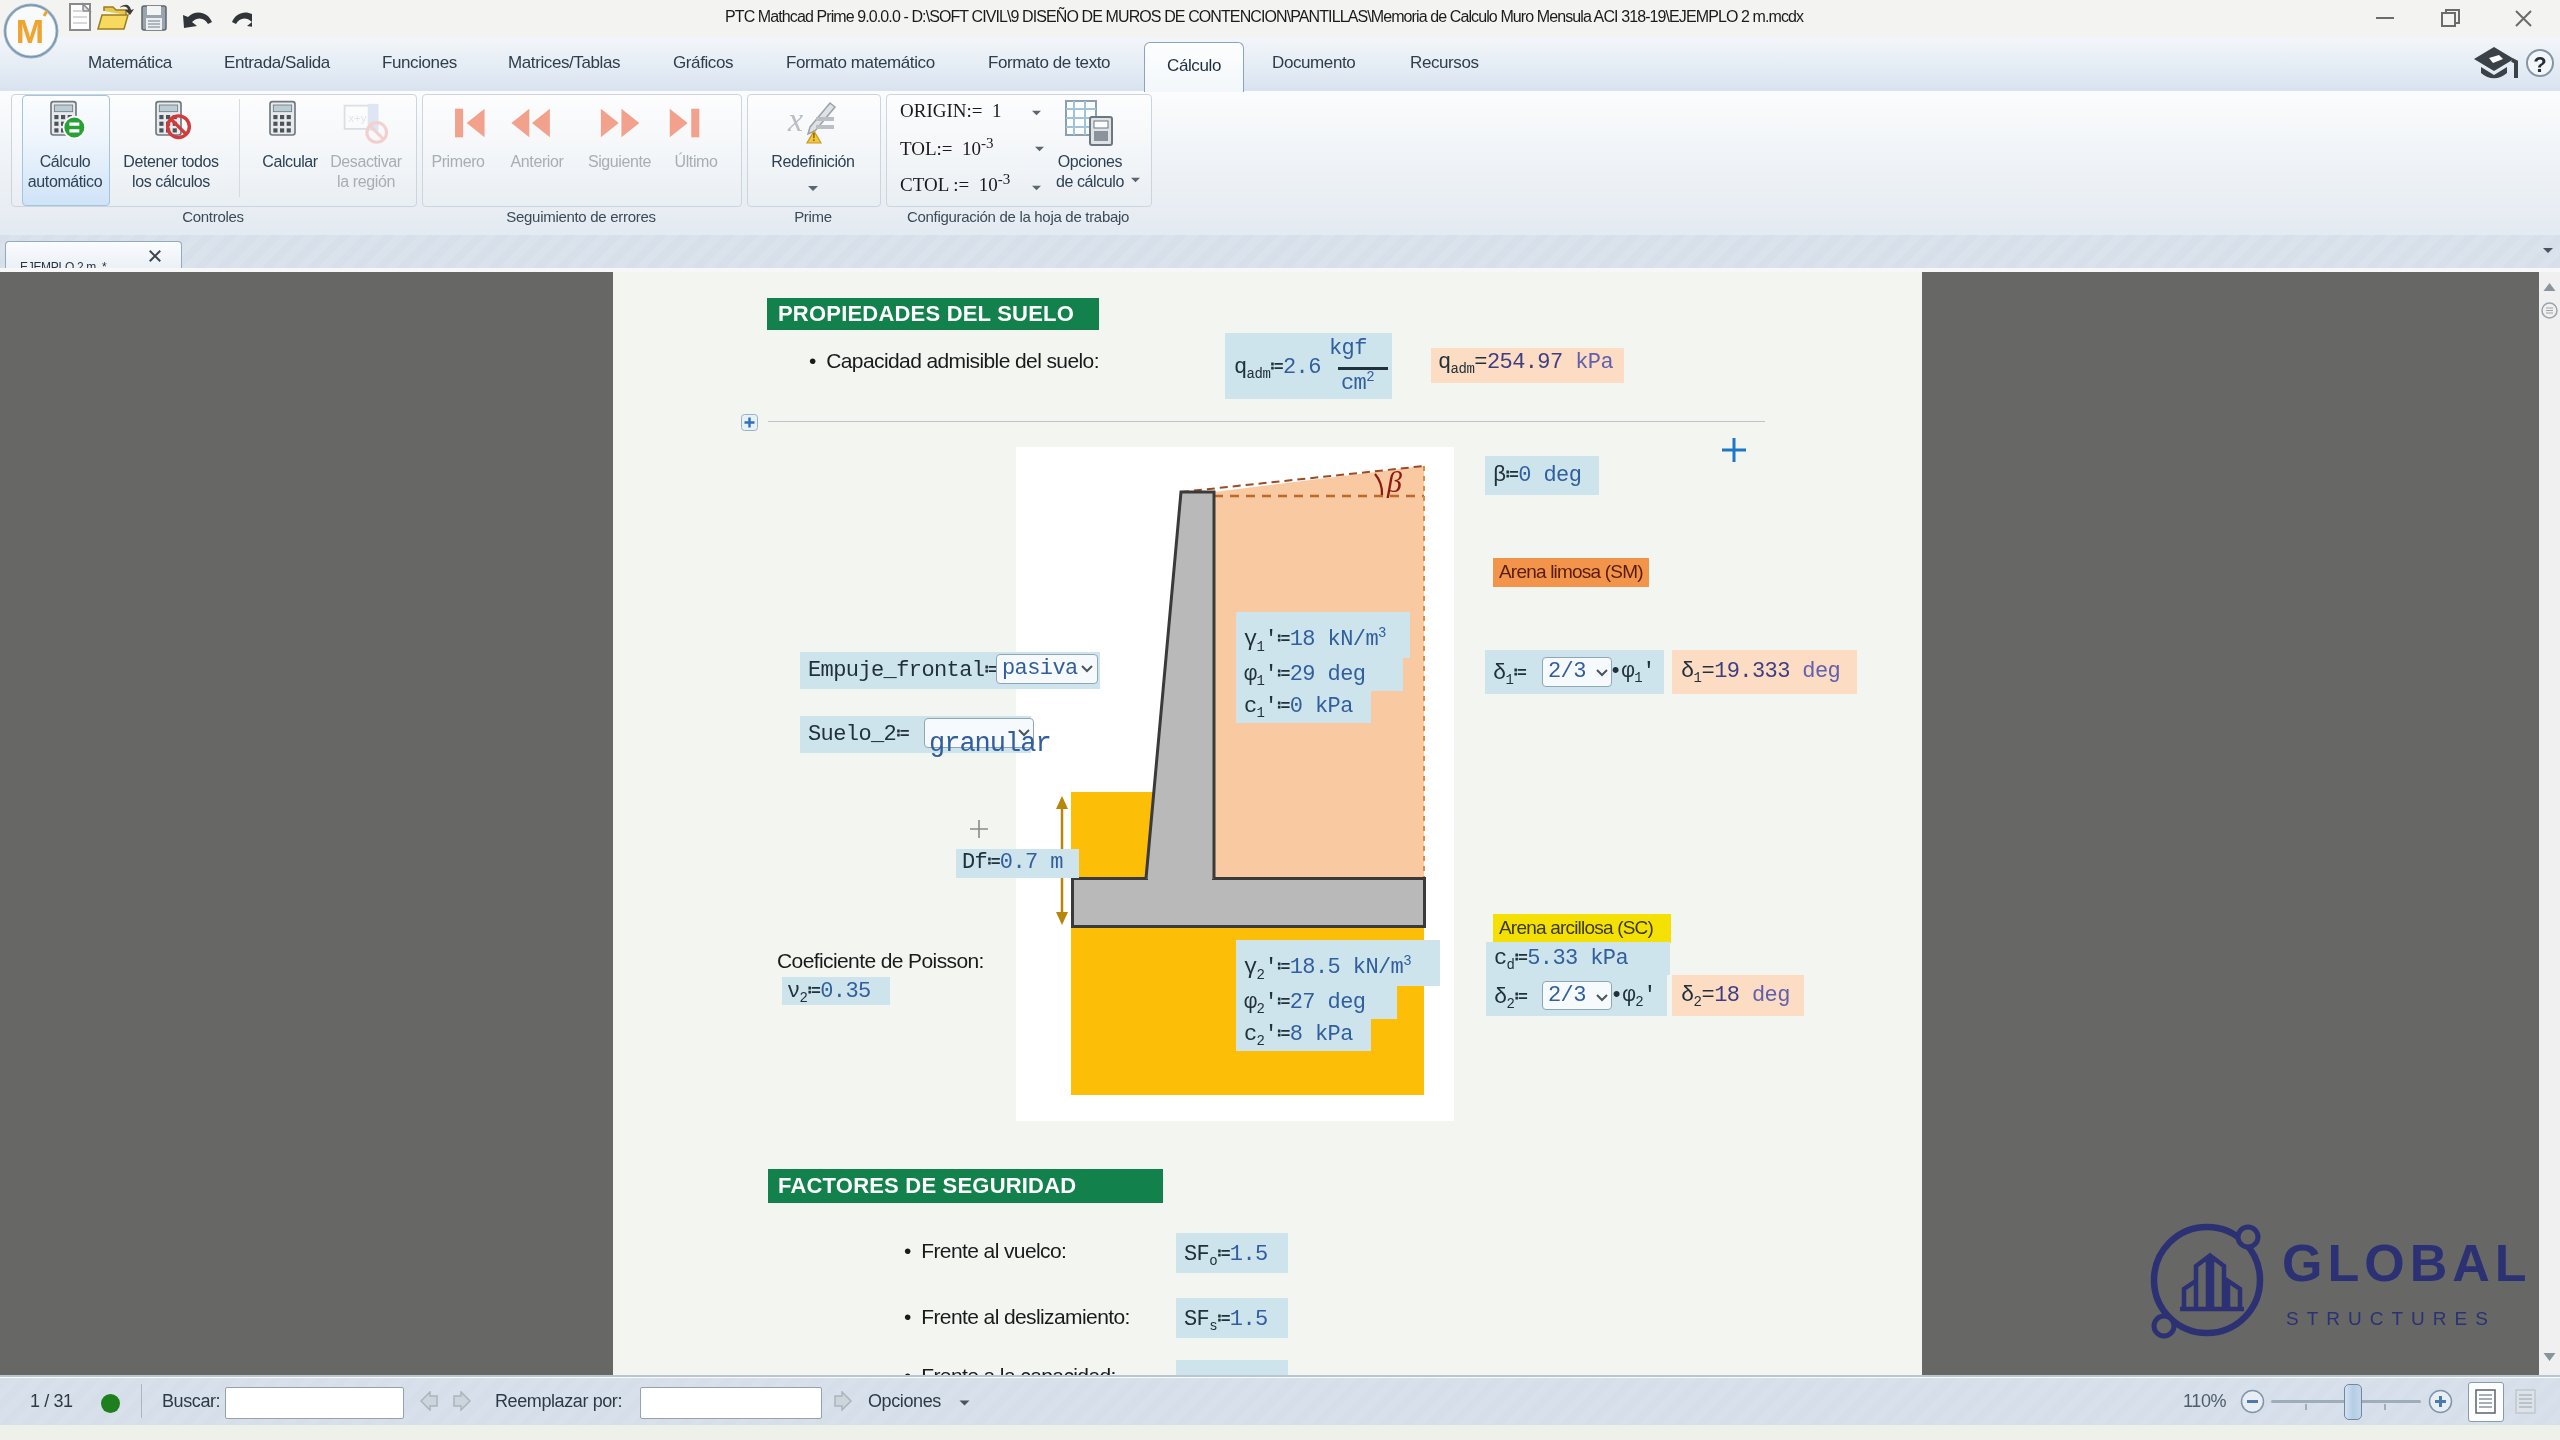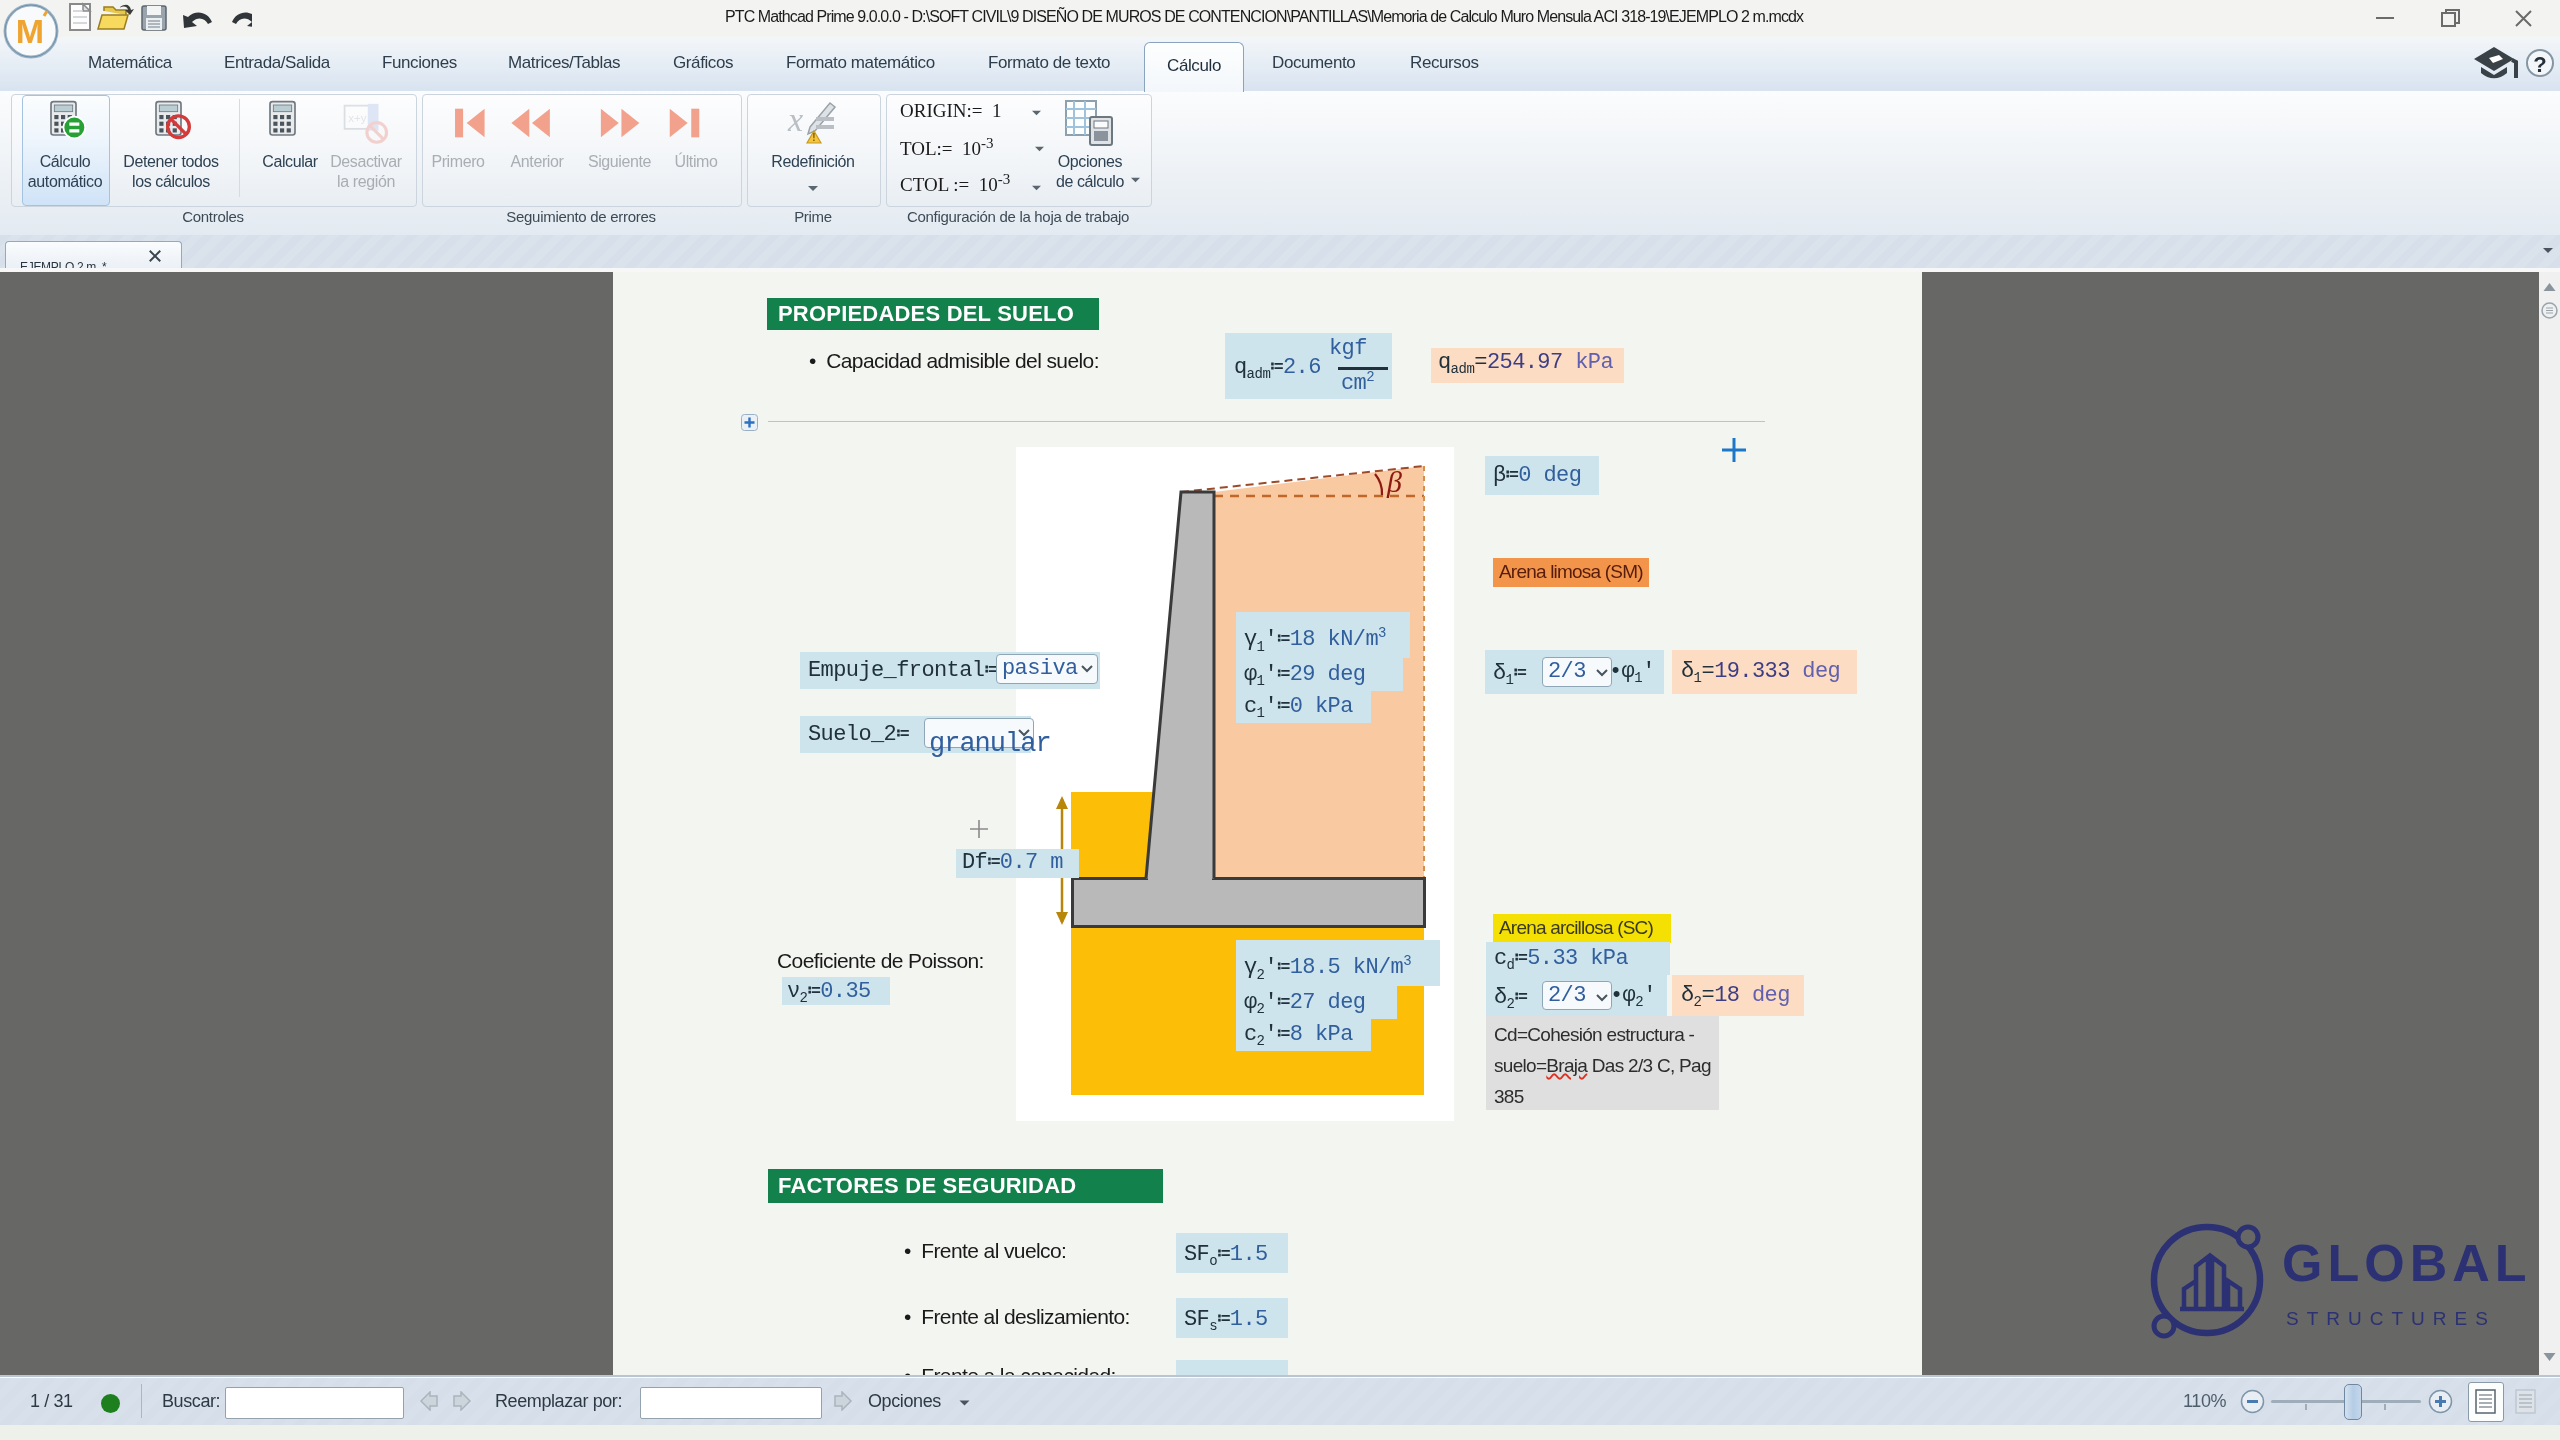--- a/index.html
+++ b/index.html
@@ -365,21 +365,20 @@
           <svg style="position:absolute;right:3px;top:11px;width:12px;height:9px" viewBox="0 0 12 9">
             <path d="M1,2 l5,5 5,-5" stroke="#4a545e" stroke-width="2" fill="none"></path>
           </svg>
         </span>
     <span style="position:absolute;left:124px;top:8px">•φ<sub>2</sub>'</span>
   </div>
   <div class="math peach" style="left:1059px;top:703px;width:132px;height:41px">
     <span style="position:absolute;left:9px;top:8px">δ<sub>2</sub>=<span class="r">18</span> <span class="ru">deg</span></span>
   </div>
 
-  <div style="position:absolute;left:873px;top:744px;width:225px;height:91px;background:#dfdfdf;font-size:19px;letter-spacing:-0.7px;color:#2d2d2d;line-height:31px;padding:3px 0 0 8px;white-space:nowrap">Cd=Cohesión estructura -<br>suelo=<span style="text-decoration:underline wavy #e03020 1.5px">Braja</span> Das 2/3 C, Pag<br>385</div>
 
   <div class="greenbar" style="left:155px;top:897px;width:385px;height:34px;padding-left:10px;line-height:34px">FACTORES DE SEGURIDAD</div>
   <div class="txt" style="left:291px;top:967px">•&nbsp;&nbsp;Frente al vuelco:</div>
   <div class="math blue" style="left:563px;top:961px;width:112px;height:40px">
         <span style="position:absolute;left:8px;top:7px">SF<sub>o</sub>≔<span class="v">1.5</span></span>
       </div>
   <div class="txt" style="left:291px;top:1033px">•&nbsp;&nbsp;Frente al deslizamiento:</div>
   <div class="math blue" style="left:563px;top:1026px;width:112px;height:40px">
         <span style="position:absolute;left:8px;top:7px">SF<sub>s</sub>≔<span class="v">1.5</span></span>
       </div>

